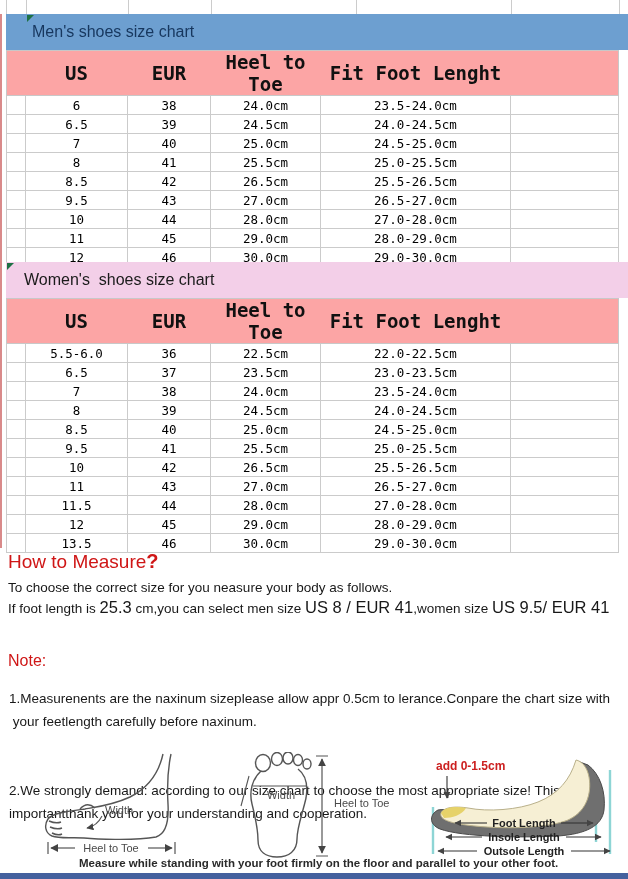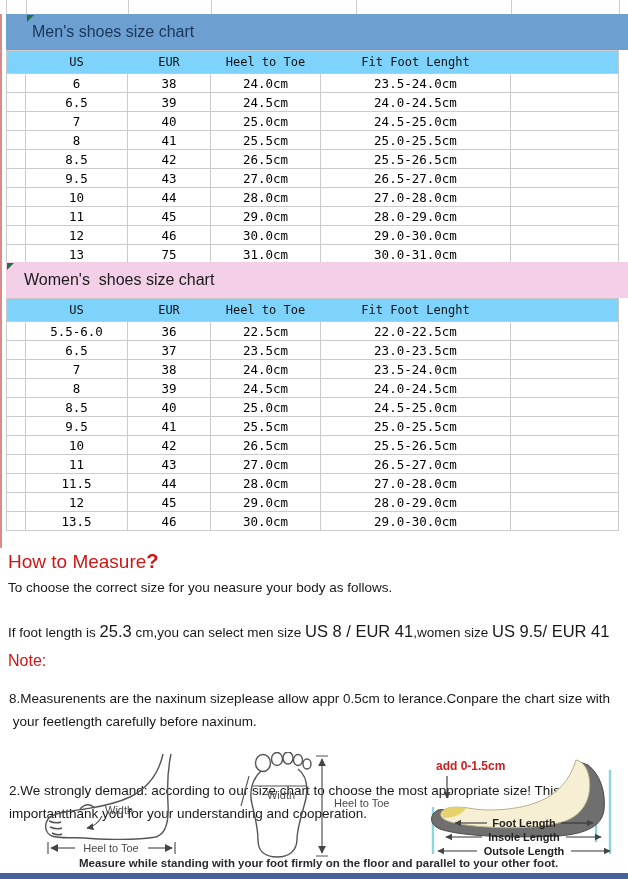--- a/index.html
+++ b/index.html
@@ -18,34 +18,34 @@
   
   .band { position:absolute; left:6px; width:612px; height:36px; display:flex; align-items:center; }
   .band span { white-space:pre; font-weight:normal; font-size:16px; }
   .band-men { top:14px; background:#6d9fd0; color:#17375e; padding-left:26px; }
   .band-women { top:262px; background:#f3cfe8; color:#1b1b1b; padding-left:18px; }
 
   
   table { position:absolute; left:6px; width:612px; border-collapse:collapse; table-layout:fixed; }
   .tbl-men { top:50px; }
   .tbl-women { top:298px; }
-  th { background:#7dd3fc; height:22px; font-weight:normal; text-align:center; padding:0;
-       font-family:"DejaVu Sans Mono","Liberation Mono",monospace; font-size:12px; color:#111;
+  th { background:#fca5a5; height:22px; font-weight:bold; text-align:center; padding:0;
+       font-family:"DejaVu Sans Mono","Liberation Mono",monospace; font-size:19px; color:#111;
        border-top:1px solid #c8c8c8; border-bottom:1px solid #c8c8c8; }
   th:first-child { border-left:1px solid #c8c8c8; }
   th:last-child { border-right:1px solid #c8c8c8; }
   td { height:18px; text-align:center; padding:0; border:1px solid #cbcbcb;
        font-family:"DejaVu Sans Mono","Liberation Mono",monospace; font-size:12.5px; color:#000; background:#fff; }
 
   
   .abs { position:absolute; }
   .h-measure { left:8px; top:550px; font-size:19px; color:#cf1616; }
   .h-measure .q { font-weight:bold; font-size:20px; }
   .intro { left:8px; top:580px; font-size:13.5px; color:#181818; }
-  .example { left:8px; top:598px; font-size:13.5px; color:#181818;margin-top:24px; }
+  .example { left:8px; top:598px; font-size:13.5px; color:#181818; }
   .example .big { font-size:16.5px; }
   .note-label { left:8px; top:652px; font-size:16px; color:#cf1616; }
   .notes { left:9px; top:641px; font-size:13.5px; color:#181818; line-height:23px; white-space:pre; }
 
   
   .diagrams { position:absolute; left:0; top:752px; width:628px; height:106px; }
   .diagrams text { font-family:"Liberation Sans",sans-serif; font-size:11px; fill:#4a4a4a; }
   .diagrams text.bold { font-weight:bold; fill:#222; }
   .diagrams text.red { font-weight:bold; fill:#cc2020; font-size:12px; }
 
@@ -286,21 +286,21 @@
           <td></td>
         </tr>
       </tbody>
   </table>
 
   <div class="abs intro">To choose the correct size for you neasure your body as follows.</div>
   <div class="abs h-measure"><span>How to Measure</span><span class="q">?</span></div>
   <div class="abs example"><span>If foot length is </span><span class="big">25.3</span><span> cm,you can select men size </span><span class="big">US 8 / EUR 41</span><span>,women size </span><span class="big">US 9.5/ EUR 41</span></div>
   <div class="abs note-label">Note:</div>
   <div class="abs notes">
-    <div><div>8.Measurenents are the naxinum sizeplease allow appr 0.5cm to lerance.Conpare the chart size with</div><div> your feetlength carefully before naxinum.</div></div>
+    <div><div>1.Measurenents are the naxinum sizeplease allow appr 0.5cm to lerance.Conpare the chart size with</div><div> your feetlength carefully before naxinum.</div></div>
     <div><div>2.We strongly demand: according to our size chart to choose the most appropriate size! This is very</div><div>importantthank you for your understanding and cooperation.</div></div>
     <div><div>3,If your foot breadth is wider than normal Please choose one size larger.Wish you a happy shopping!</div></div>
   </div>
 
   <svg class="diagrams" viewBox="0 0 628 106">
     <defs>
       <marker id="ah" viewBox="0 0 10 10" refX="9" refY="5" markerWidth="6.5" markerHeight="6.5" orient="auto-start-reverse">
         <path d="M0,0 L10,5 L0,10 z" fill="#444"></path>
       </marker>
     </defs>

